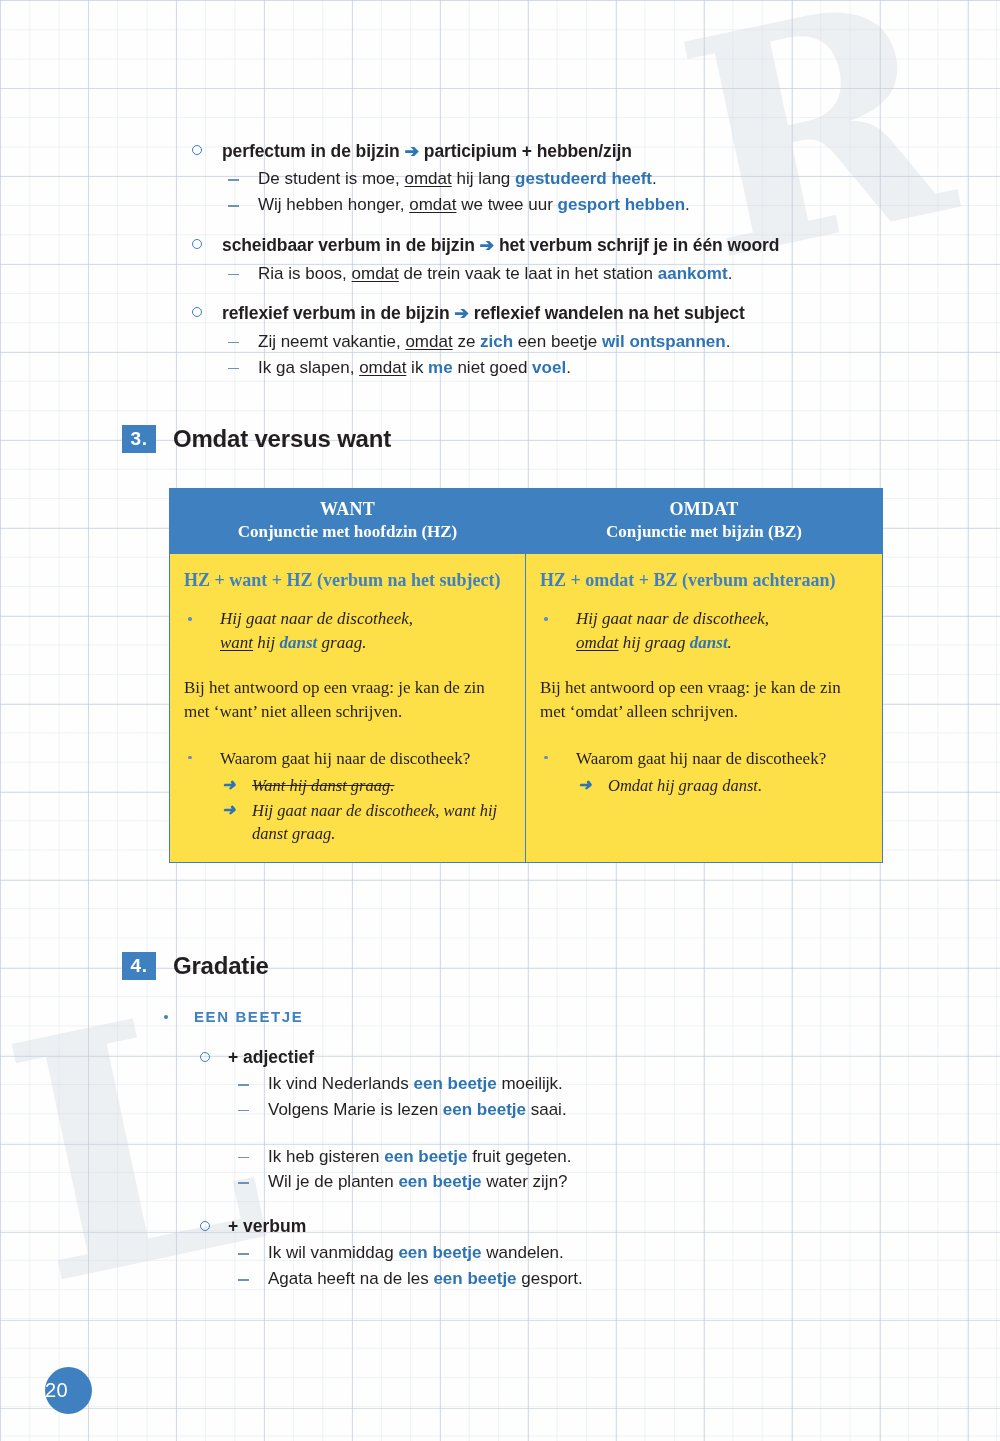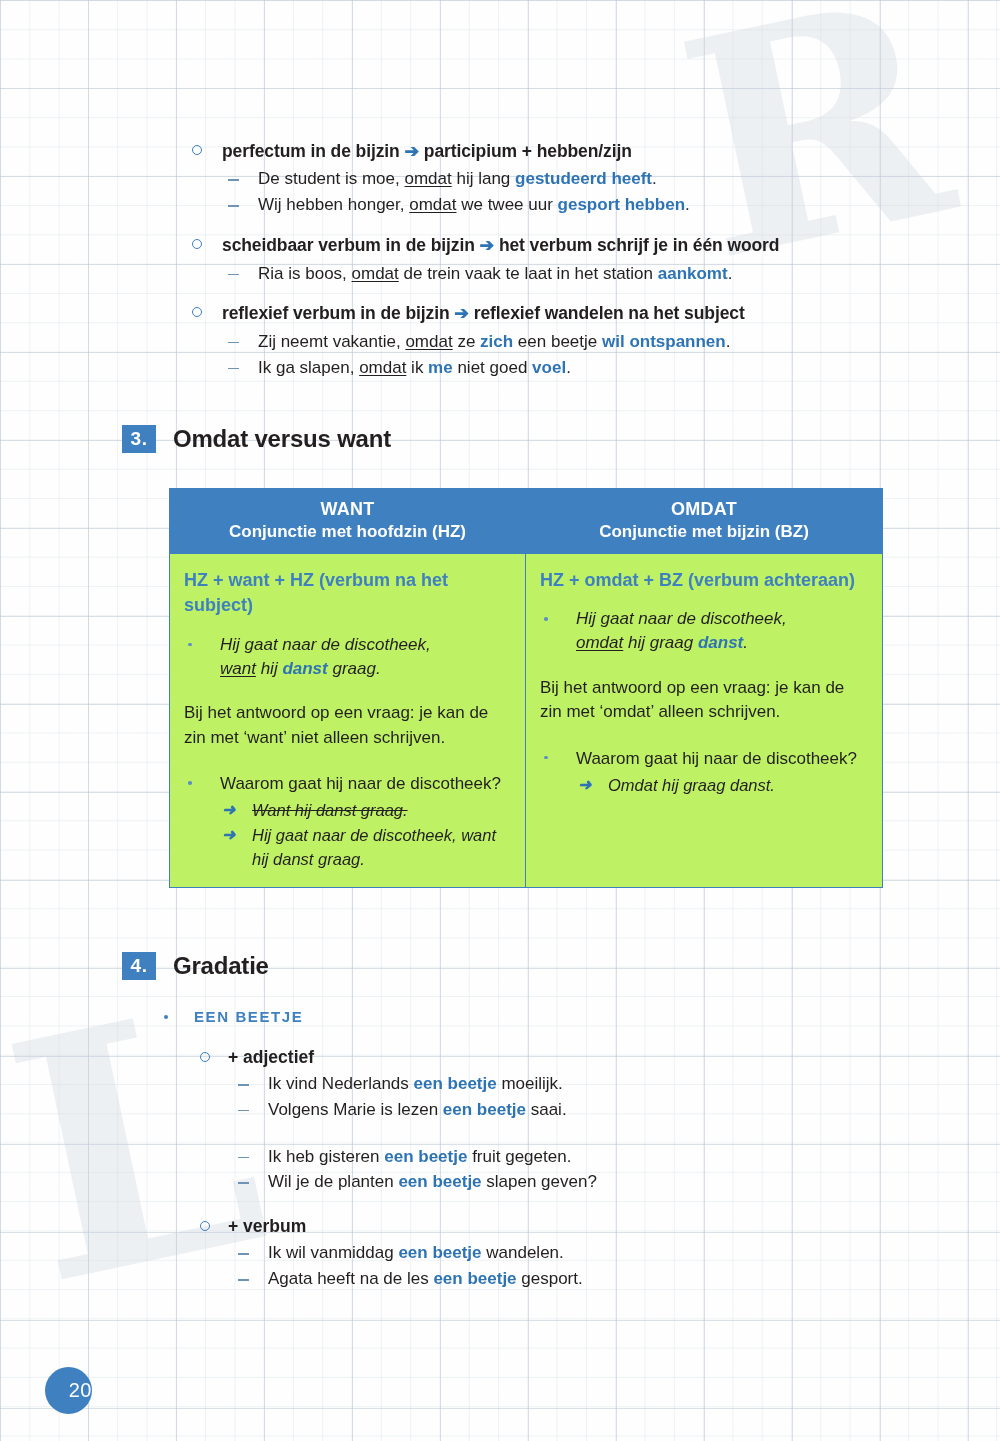--- a/index.html
+++ b/index.html
@@ -128,22 +128,23 @@
   #sec4 { left: 122px; top: 952px; }
 
   
   .cmp-table {
     position: absolute;
     left: 169px;
     top: 488px;
     width: 714px;
     border: 1.5px solid #3f80c0;
     box-sizing: border-box;
-    background: #bef264;
+    background: #fde047;
     display: flex;
+    font-family: Liberation Serif, serif;
   }
   .cmp-col {
     width: 50%;
     box-sizing: border-box;
     display: flex;
     flex-direction: column;
   }
   .cmp-col.left { border-right: 1.5px solid #3f80c0; }
 
   .cmp-head {
@@ -274,21 +275,21 @@
   .page-no {
     position: absolute;
     left: 45px;
     top: 1367px;
     width: 47px;
     height: 47px;
     border-radius: 50%;
     background: #3f80c0;
     color: #ffffff;
     font-size: 20px;
-    text-align: right;
+    text-align: left;
     line-height: 47px;
     letter-spacing: 0.5px;
   }
 </style>
 </head>
 <body>
 
 <div class="grid-bg"></div>
 <div class="watermark wm-1">R</div>
 <div class="watermark wm-2">e</div>
@@ -449,21 +450,21 @@
     </div>
 
     <div class="grad-group">
       <div class="dash-list">
         <div class="dash-line">
           <span class="dash"></span>
           <span>Ik heb gisteren </span><span class="blue-b">een beetje</span><span> fruit gegeten.</span>
         </div>
         <div class="dash-line">
           <span class="dash"></span>
-          <span>Wil je de planten </span><span class="blue-b">een beetje</span><span> slapen geven?</span>
+          <span>Wil je de planten </span><span class="blue-b">een beetje</span><span> water zijn?</span>
         </div>
       </div>
     </div>
 
     <div class="grad-group">
       <div class="grad-head">
         <span class="ring"></span>
         <span>+ verbum</span>
       </div>
       <div class="dash-list">

